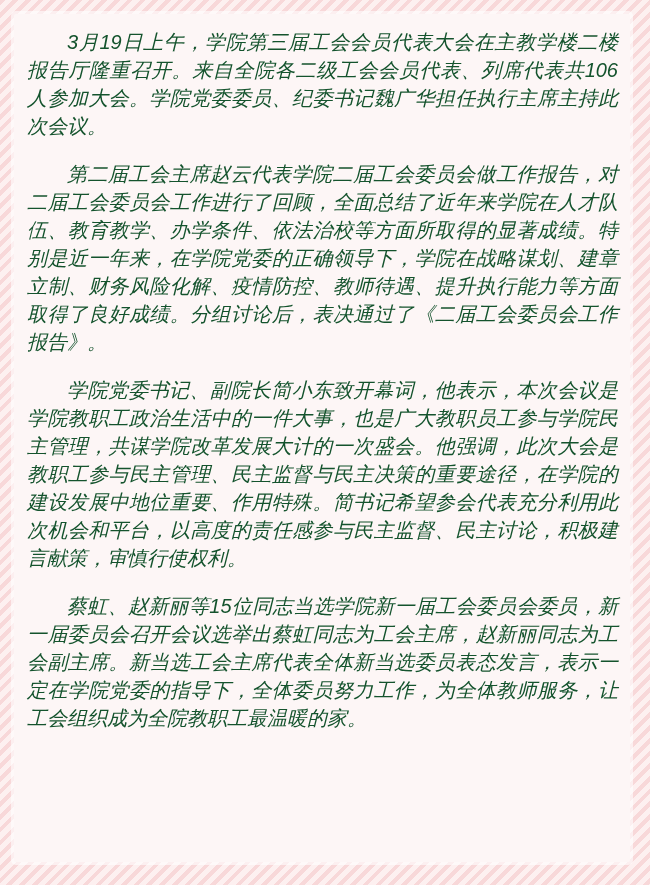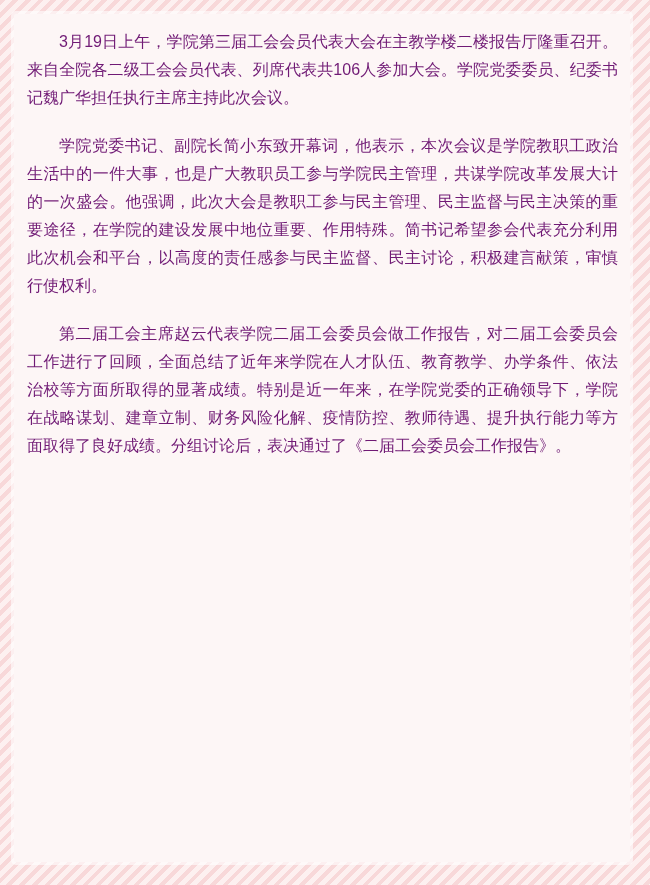--- a/index.html
+++ b/index.html
@@ -29,31 +29,33 @@
     bottom: 23px;
     background: #fdf6f6;
     border-radius: 2px;
     box-shadow: 0 0 0 3px rgba(255, 255, 255, 0.6);
     box-sizing: border-box;
     padding: 14px 12px 10px 13px;
     overflow: hidden;
   }
   .para {
     margin: 0 0 20px 0;
-    color: #701a75;
-    font-size: 16px;
+    color: #14532d;
+    font-size: 20px;
     line-height: 28px;
     text-align: justify;
     text-indent: 2em;
     word-break: break-all;
+    font-style: italic;
   }
   .para:last-child {
     margin-bottom: 0;
   }
 </style>
 </head>
 <body>
 
 <div class="card">
   <p class="para">3月19日上午，学院第三届工会会员代表大会在主教学楼二楼报告厅隆重召开。来自全院各二级工会会员代表、列席代表共106人参加大会。学院党委委员、纪委书记魏广华担任执行主席主持此次会议。</p>
+  <p class="para">第二届工会主席赵云代表学院二届工会委员会做工作报告，对二届工会委员会工作进行了回顾，全面总结了近年来学院在人才队伍、教育教学、办学条件、依法治校等方面所取得的显著成绩。特别是近一年来，在学院党委的正确领导下，学院在战略谋划、建章立制、财务风险化解、疫情防控、教师待遇、提升执行能力等方面取得了良好成绩。分组讨论后，表决通过了《二届工会委员会工作报告》。</p>
   <p class="para">学院党委书记、副院长简小东致开幕词，他表示，本次会议是学院教职工政治生活中的一件大事，也是广大教职员工参与学院民主管理，共谋学院改革发展大计的一次盛会。他强调，此次大会是教职工参与民主管理、民主监督与民主决策的重要途径，在学院的建设发展中地位重要、作用特殊。简书记希望参会代表充分利用此次机会和平台，以高度的责任感参与民主监督、民主讨论，积极建言献策，审慎行使权利。</p>
-  <p class="para">第二届工会主席赵云代表学院二届工会委员会做工作报告，对二届工会委员会工作进行了回顾，全面总结了近年来学院在人才队伍、教育教学、办学条件、依法治校等方面所取得的显著成绩。特别是近一年来，在学院党委的正确领导下，学院在战略谋划、建章立制、财务风险化解、疫情防控、教师待遇、提升执行能力等方面取得了良好成绩。分组讨论后，表决通过了《二届工会委员会工作报告》。</p>
+  <p class="para">蔡虹、赵新丽等15位同志当选学院新一届工会委员会委员，新一届委员会召开会议选举出蔡虹同志为工会主席，赵新丽同志为工会副主席。新当选工会主席代表全体新当选委员表态发言，表示一定在学院党委的指导下，全体委员努力工作，为全体教师服务，让工会组织成为全院教职工最温暖的家。</p>
 </div>
 
 </body></html>

